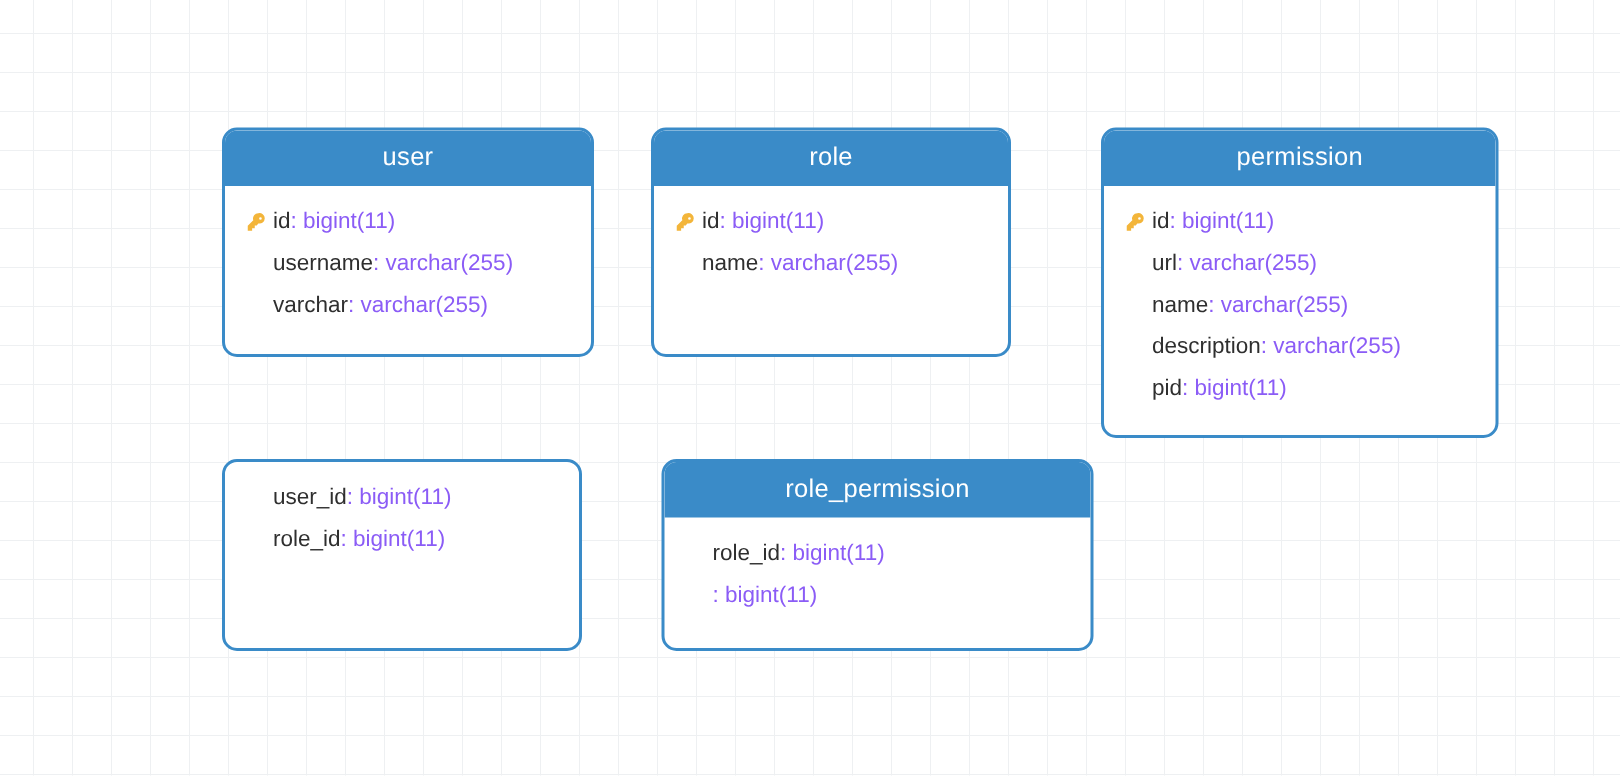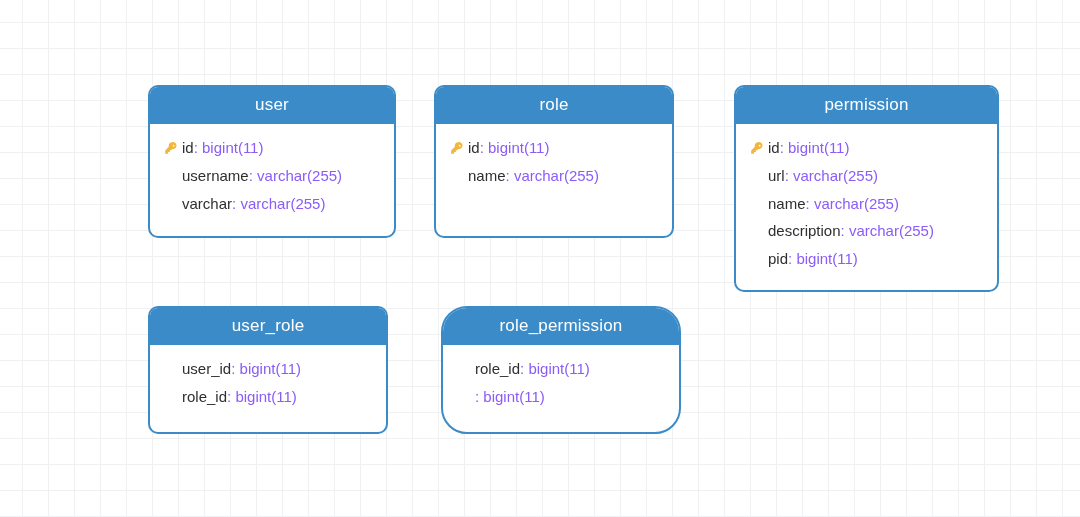--- a/index.html
+++ b/index.html
@@ -140,36 +140,35 @@
     </div>
     <div class="row">
       <span class="indent"></span>
       <span class="col-name">pid</span>
         <span class="col-type">: <span>bigint(11)</span></span>
     </div>
   </div>
 </div>
 
 <div class="table" style="left:148px; top:306px; width:240px; min-height:128px;">
-  <div class="thead">user_role</div>
   <div class="tbody">
     <div class="row">
       <span class="indent"></span>
       <span class="col-name">user_id</span>
         <span class="col-type">: <span>bigint(11)</span></span>
     </div>
     <div class="row">
       <span class="indent"></span>
       <span class="col-name">role_id</span>
         <span class="col-type">: <span>bigint(11)</span></span>
     </div>
   </div>
 </div>
 
-<div class="table" style="left:441px; top:306px; width:240px; min-height:128px;border-radius:26px;">
+<div class="table" style="left:441px; top:306px; width:288px; min-height:128px;">
   <div class="thead">role_permission</div>
   <div class="tbody">
     <div class="row">
       <span class="indent"></span>
       <span class="col-name">role_id</span>
         <span class="col-type">: <span>bigint(11)</span></span>
     </div>
     <div class="row">
       <span class="indent"></span>
         <span class="col-type">: <span>bigint(11)</span></span>

